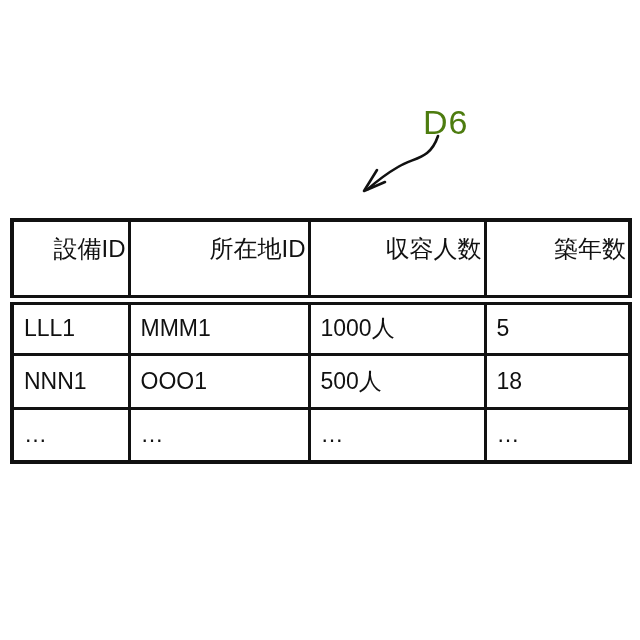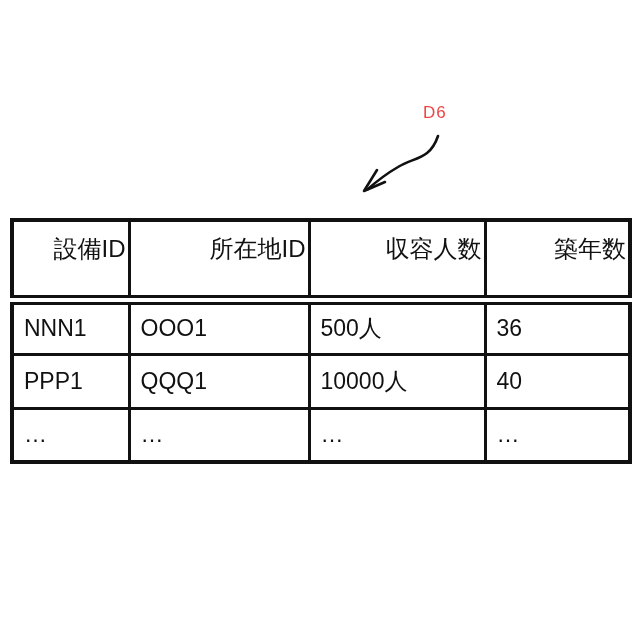--- a/index.html
+++ b/index.html
@@ -13,23 +13,23 @@
     height: 640px;
     background: #ffffff;
     font-family: "Liberation Sans", "DejaVu Sans", sans-serif;
     color: #111111;
     overflow: hidden;
   }
   .figure-label {
     position: absolute;
     left: 423px;
     top: 103px;
-    font-size: 17px;
+    font-size: 34px;
     letter-spacing: 1px;
-    color: #ef4444;
+    color: #4d7c0f;
   }
   .arrow-svg {
     position: absolute;
     left: 0;
     top: 0;
     pointer-events: none;
   }
   table.data-table {
     position: absolute;
     left: 10px;
@@ -93,30 +93,30 @@
     <thead>
       <tr>
         <th>設備ID</th>
         <th>所在地ID</th>
         <th>収容人数</th>
         <th>築年数</th>
       </tr>
     </thead>
     <tbody>
       <tr>
+        <td>LLL1</td>
+        <td>MMM1</td>
+        <td>1000人</td>
+        <td>5</td>
+      </tr>
+      <tr>
         <td>NNN1</td>
         <td>OOO1</td>
         <td>500人</td>
-        <td>36</td>
-      </tr>
-      <tr>
-        <td>PPP1</td>
-        <td>QQQ1</td>
-        <td>10000人</td>
-        <td>40</td>
+        <td>18</td>
       </tr>
       <tr>
         <td>…</td>
         <td>…</td>
         <td>…</td>
         <td>…</td>
       </tr>
     </tbody>
   </table>
 

